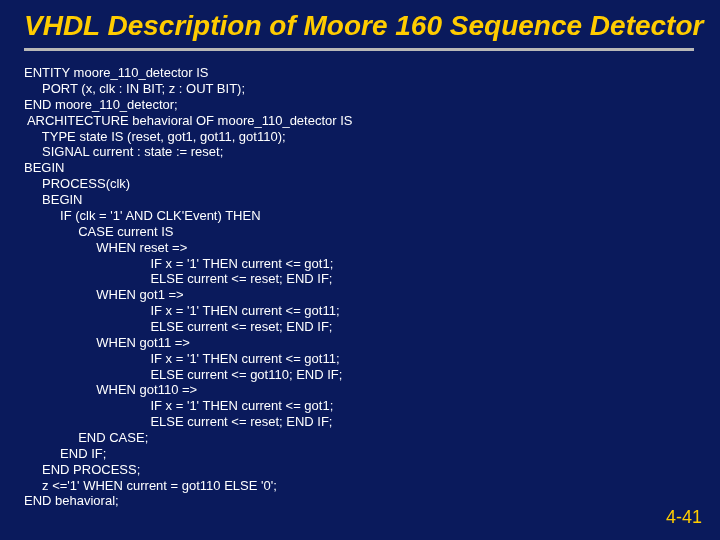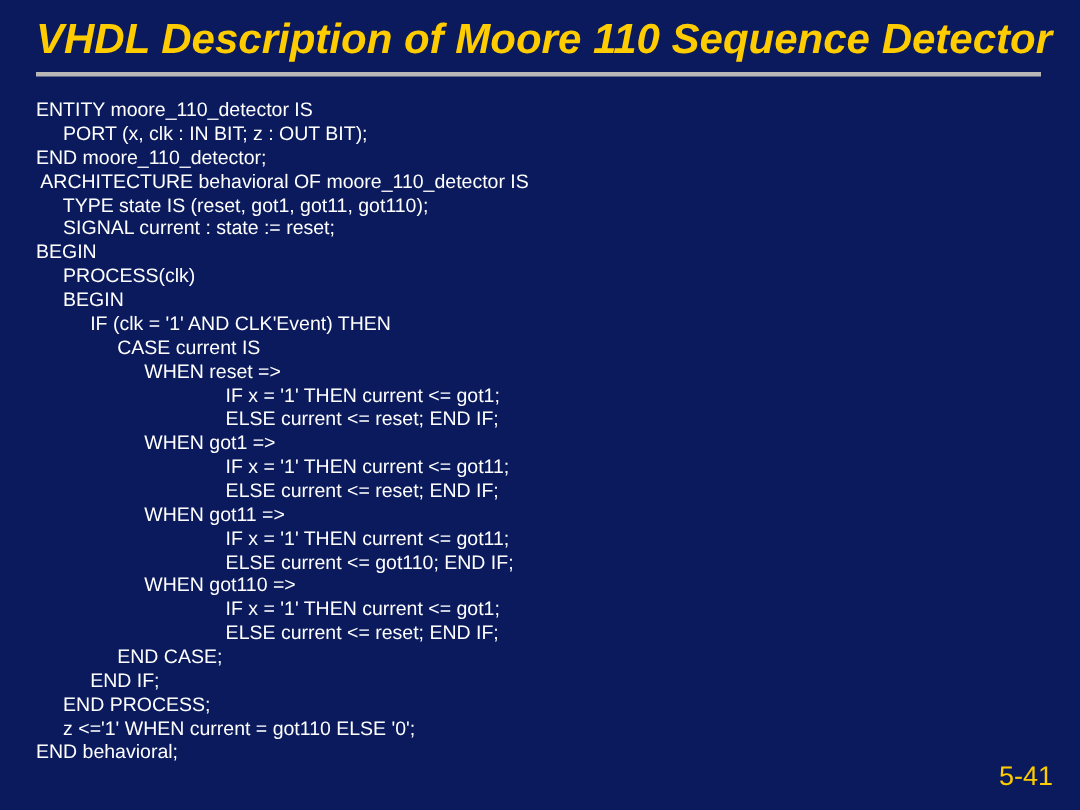--- a/index.html
+++ b/index.html
@@ -46,21 +46,21 @@
     right: 18px;
     bottom: 12px;
     color: #ffcc00;
     font-size: 18px;
   }
 </style>
 </head>
 <body>
 
 <div class="slide">
-  <div class="title">VHDL Description of Moore 110 Sequence Detector</div>
+  <div class="title">VHDL Description of Moore 160 Sequence Detector</div>
   <div class="title-underline"></div>
   <div class="code" id="code-block">ENTITY moore_110_detector IS
      PORT (x, clk : IN BIT; z : OUT BIT);
 END moore_110_detector;
  ARCHITECTURE behavioral OF moore_110_detector IS
      TYPE state IS (reset, got1, got11, got110);
      SIGNAL current : state := reset;
 BEGIN
      PROCESS(clk)
      BEGIN
@@ -76,14 +76,14 @@
                                    IF x = '1' THEN current &lt;= got11;
                                    ELSE current &lt;= got110; END IF;
                     WHEN got110 =&gt;
                                    IF x = '1' THEN current &lt;= got1;
                                    ELSE current &lt;= reset; END IF;
                END CASE;
           END IF;
      END PROCESS;
      z &lt;='1' WHEN current = got110 ELSE '0';
 END behavioral;</div>
-  <div class="page-num">5-41</div>
+  <div class="page-num">4-41</div>
 </div>
 
 </body></html>

